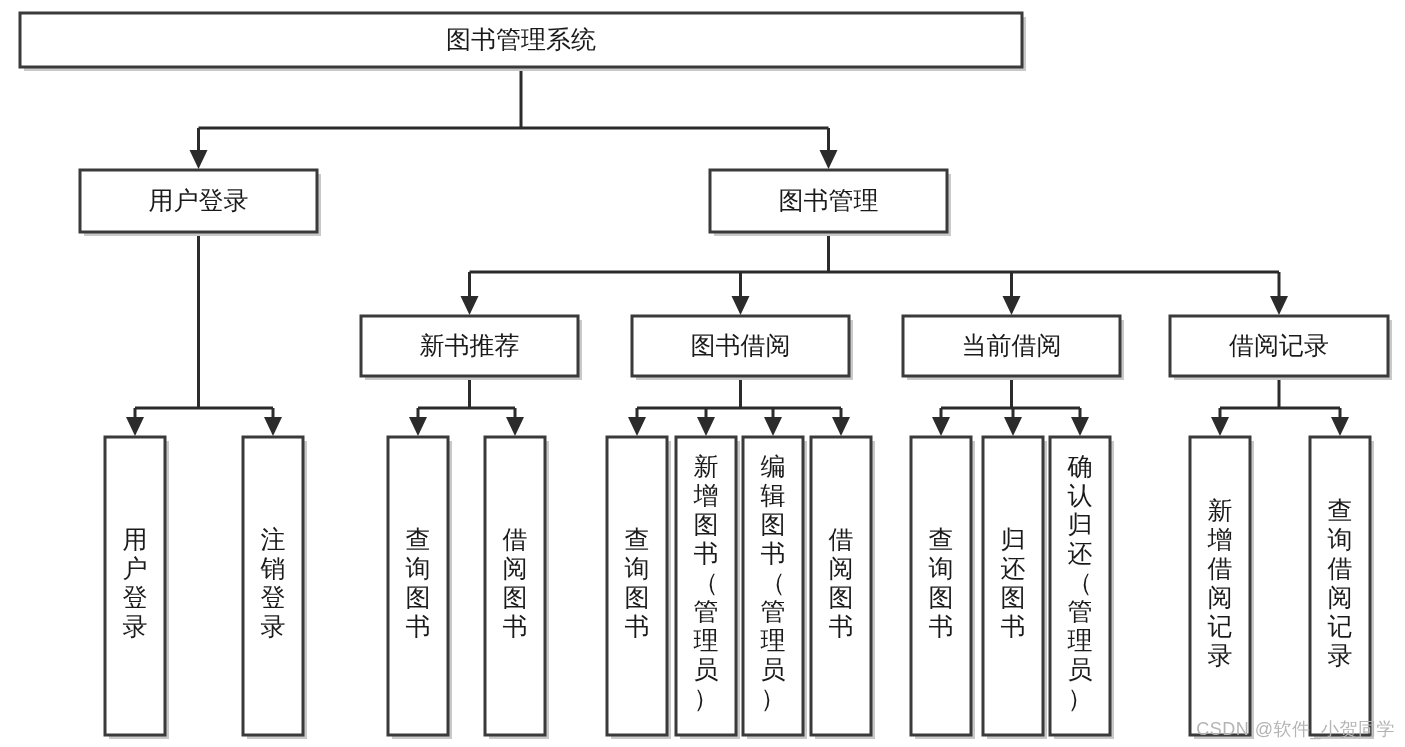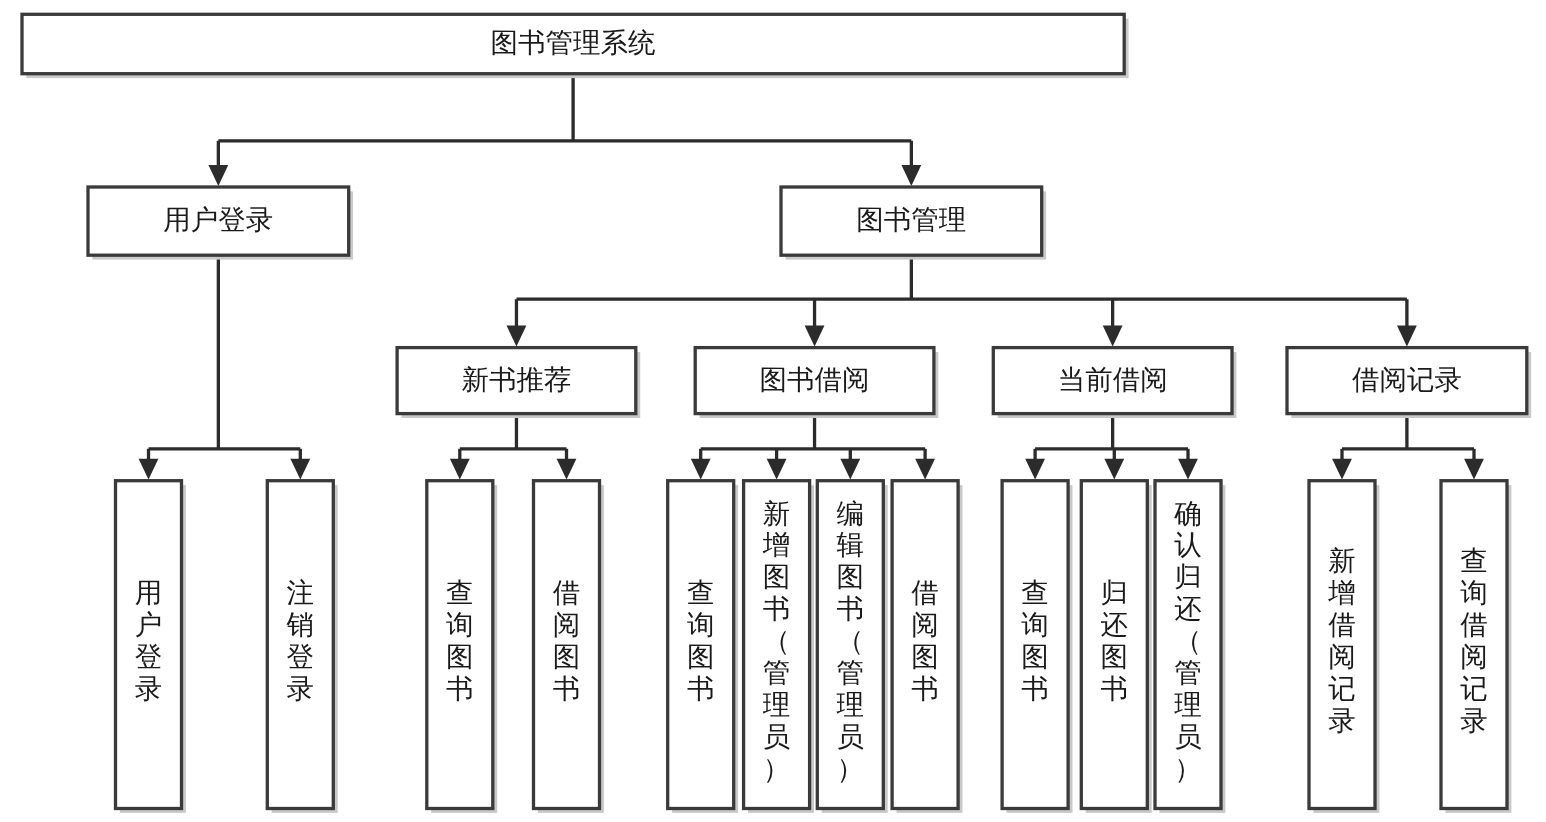--- a/index.html
+++ b/index.html
@@ -241,13 +241,14 @@
           <rect x="1190" y="437" width="60" height="298" class="node-box"></rect>
           <text x="1220" y="0" class="node-label-v"><tspan x="1220" y="518.5">新</tspan><tspan x="1220" y="547.5">增</tspan><tspan x="1220" y="576.5">借</tspan><tspan x="1220" y="605.5">阅</tspan><tspan x="1220" y="634.5">记</tspan><tspan x="1220" y="663.5">录</tspan></text>
         </g>
         <g>
           <rect x="1314" y="441" width="60" height="298" class="node-shadow"></rect>
           <rect x="1310" y="437" width="60" height="298" class="node-box"></rect>
           <text x="1340" y="0" class="node-label-v"><tspan x="1340" y="518.5">查</tspan><tspan x="1340" y="547.5">询</tspan><tspan x="1340" y="576.5">借</tspan><tspan x="1340" y="605.5">阅</tspan><tspan x="1340" y="634.5">记</tspan><tspan x="1340" y="663.5">录</tspan></text>
         </g>
       </g>
   </svg>
+  <div class="watermark">CSDN @软件_小贺同学</div>
 </div>
 
 </body></html>

